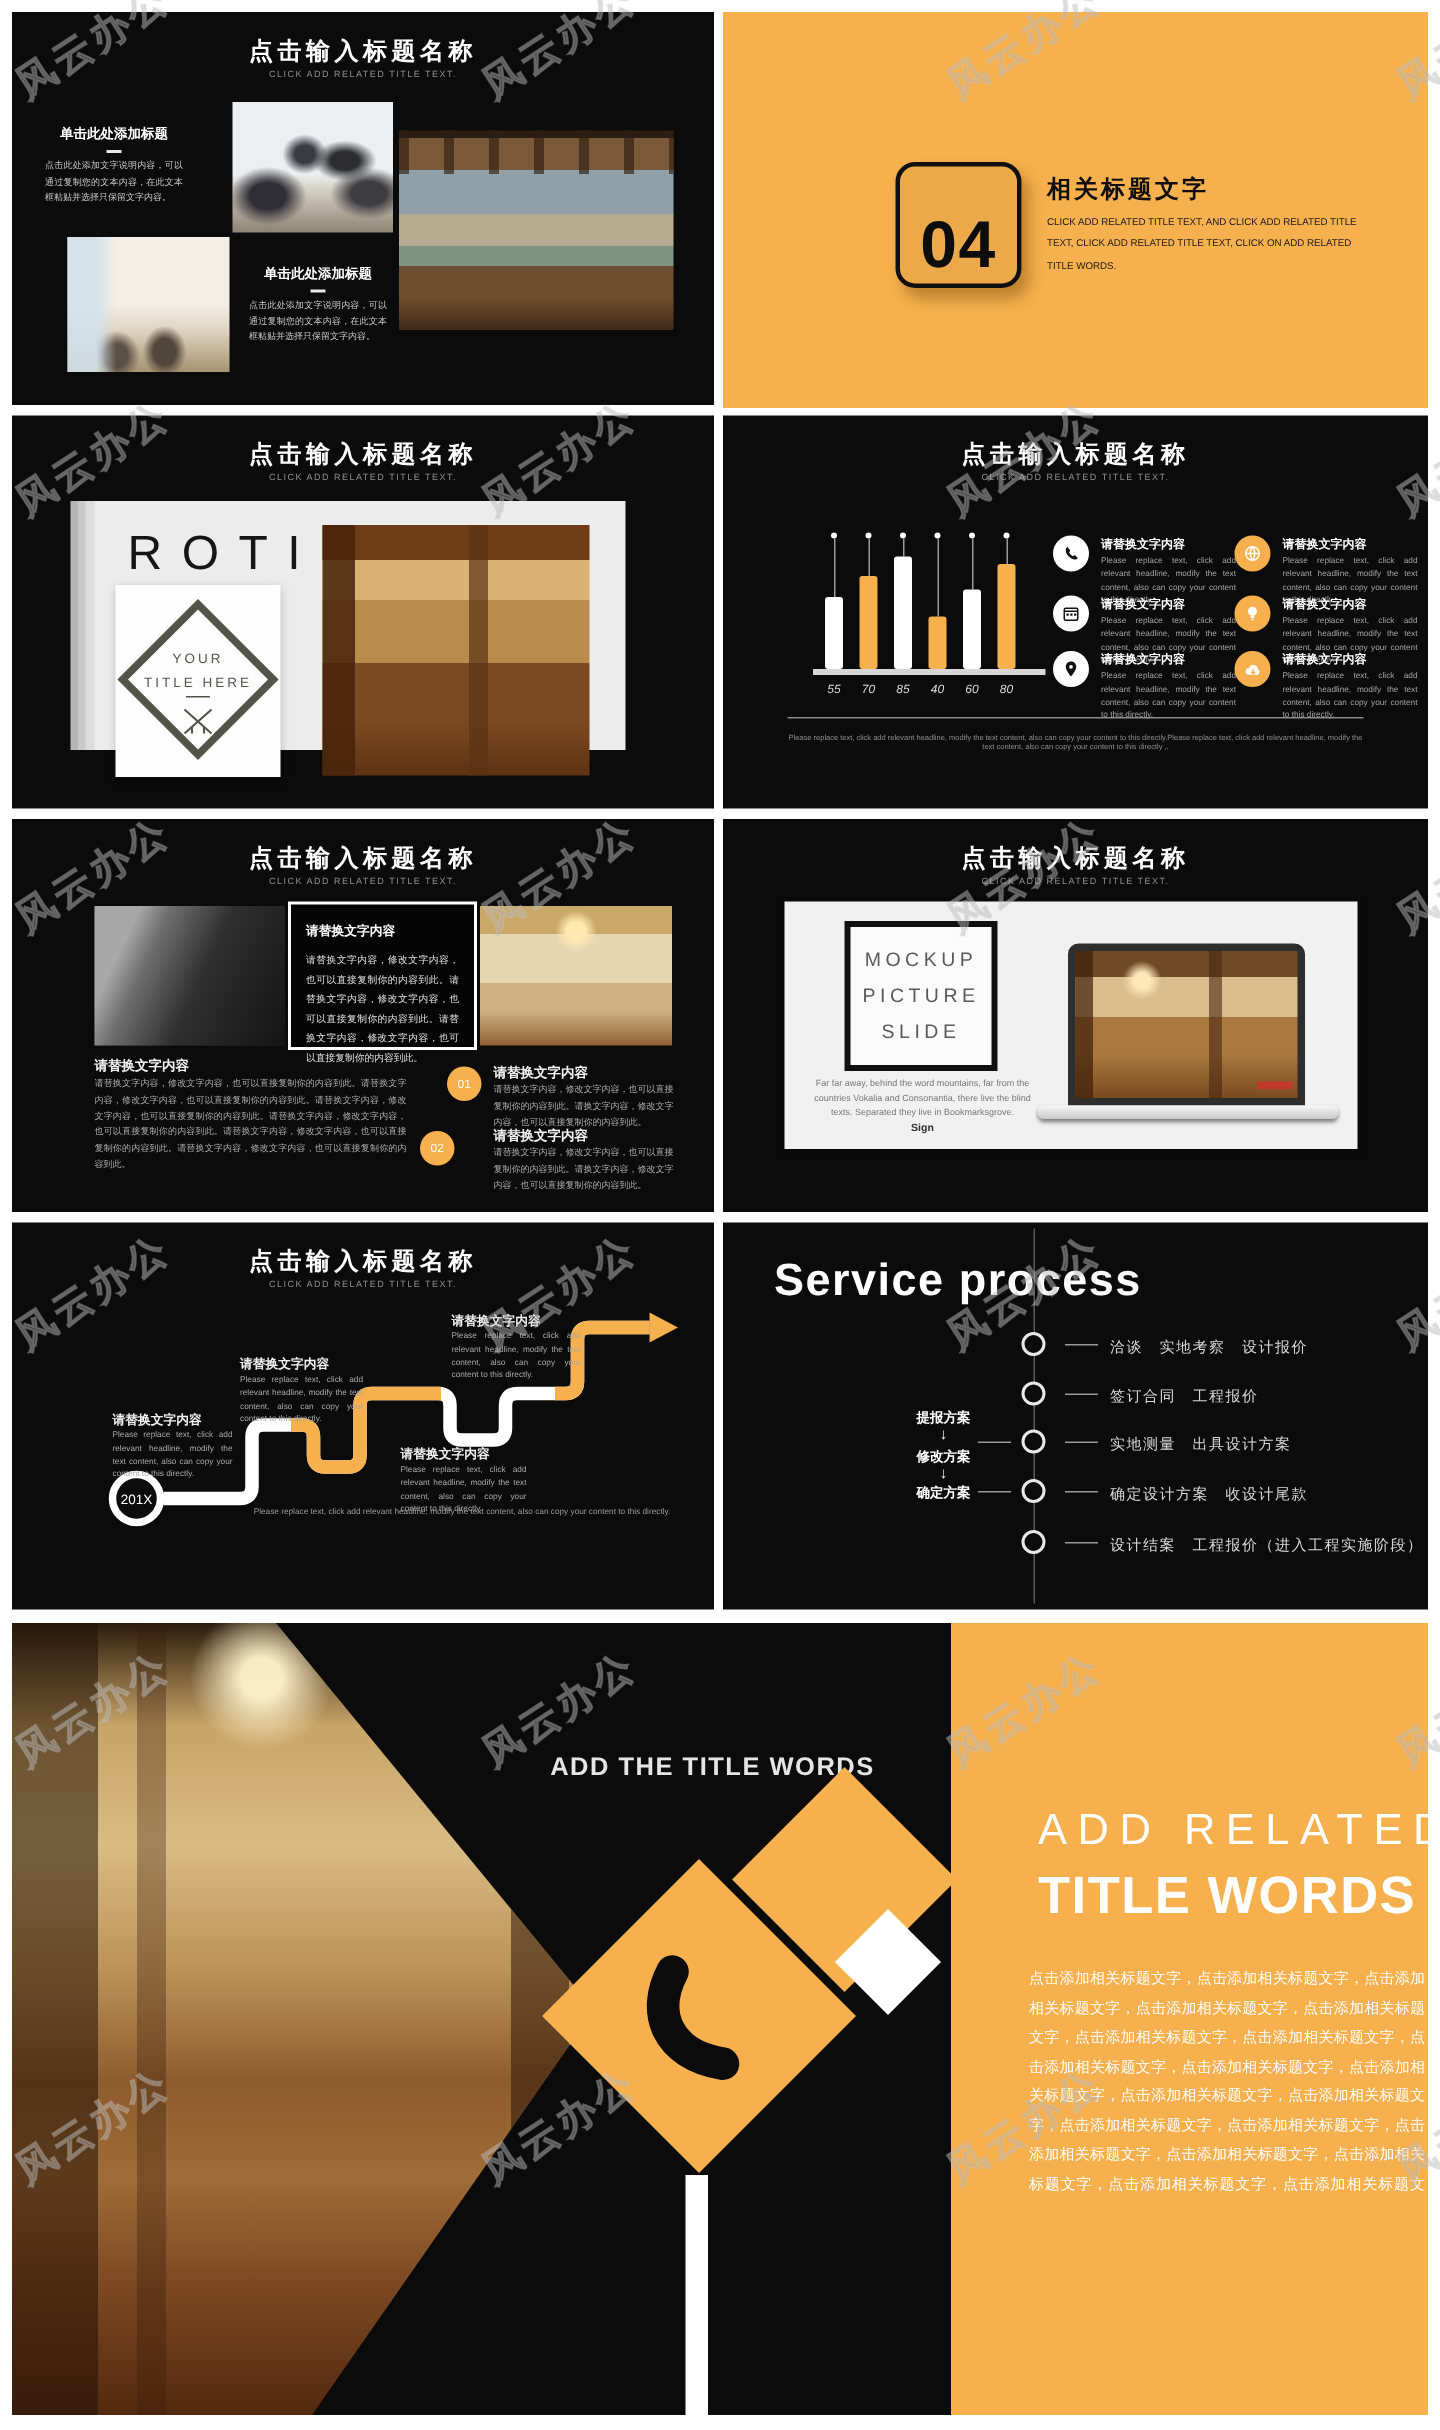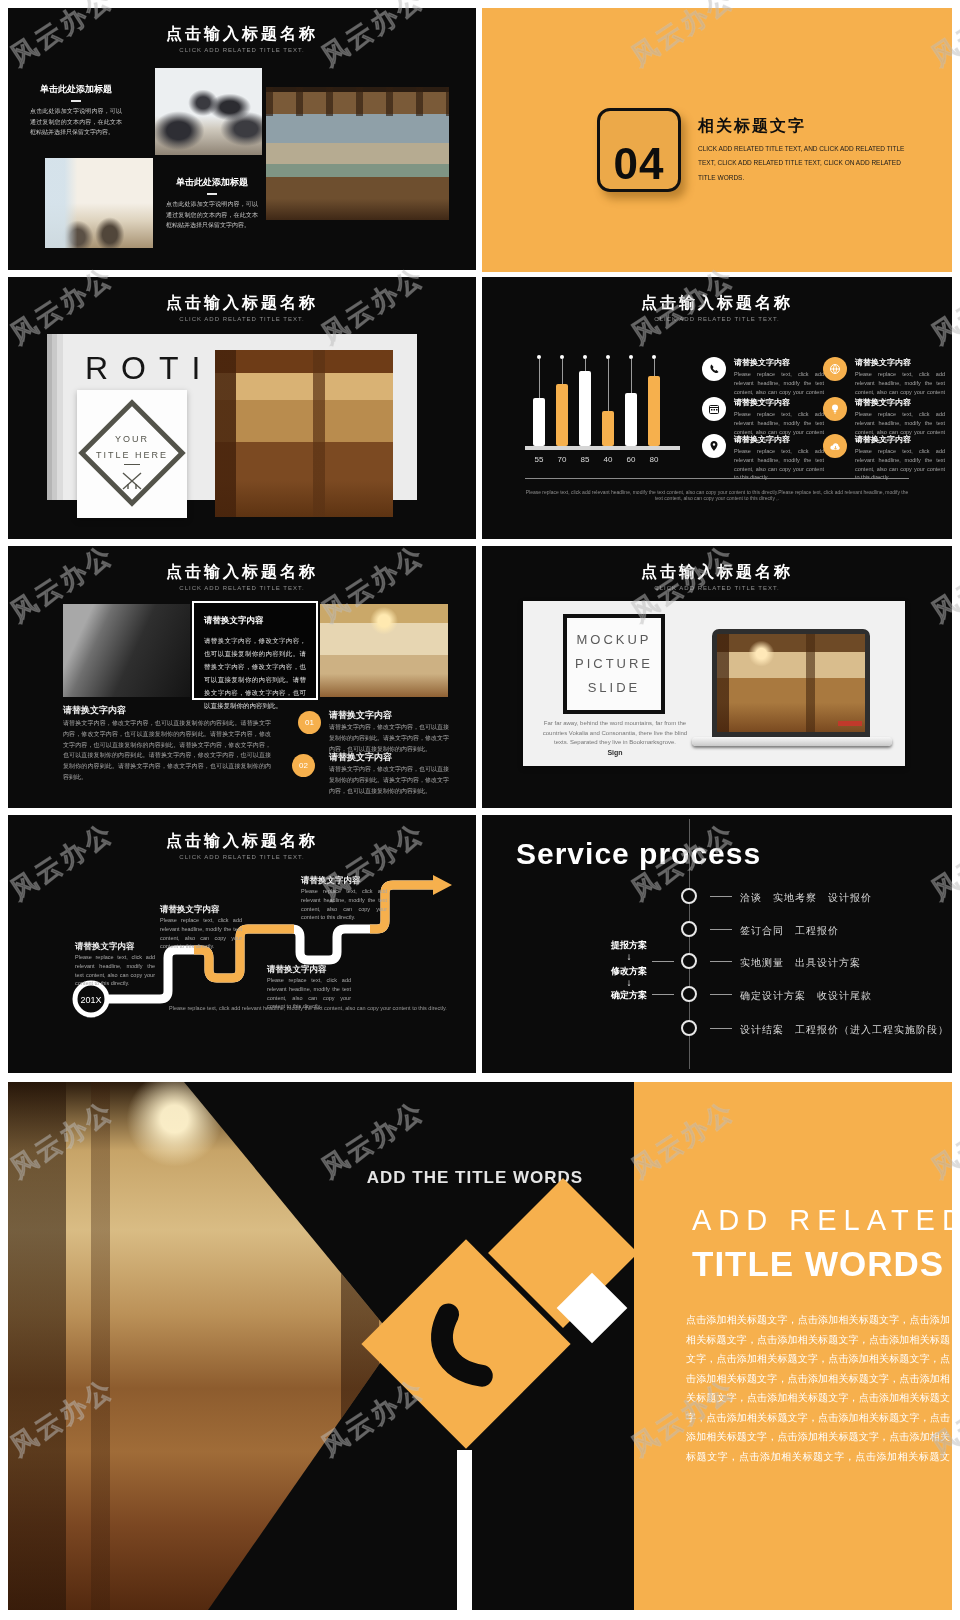--- a/index.html
+++ b/index.html
@@ -170,21 +170,21 @@
           </g>
         </svg>
       </div>
     </div>
     <div class="ph ph-kitchen" style="left:207px; top:73px; width:178px; height:167px;"></div>
   </section>
 
   <section class="slide" style="left:482px; top:277px; width:470px; height:262px;">
     <div class="stitle">点击输入标题名称</div>
     <div class="ssub">CLICK ADD RELATED TITLE TEXT.</div>
-    <div class="chart" style="left:43px; top:72px; width:155px; height:115px;">
+    <div class="chart" style="left:60px; top:72px; width:155px; height:115px;font-style:italic;">
       <div class="baseline"></div>
     <div class="bcol" style="left: 8px;">
           <div class="bdot"></div>
           <div class="bstem" style="height: 39px;"></div>
           <div class="bbar white" style="height: 48px;"></div>
           <div class="blab">55</div>
         </div>
         <div class="bcol" style="left: 31px;">
           <div class="bdot"></div>
           <div class="bstem" style="height: 25px;"></div>
@@ -290,21 +290,21 @@
     <div class="s5box" style="left:184px; top:55px; width:126px; height:99px;">
       <div class="h">请替换文字内容</div>
       <div class="p">请替换文字内容，修改文字内容，也可以直接复制你的内容到此。请替换文字内容，修改文字内容，也可以直接复制你的内容到此。请替换文字内容，修改文字内容，也可以直接复制你的内容到此。</div>
     </div>
     <div class="ph ph-bedroom" style="left:312px; top:58px; width:128px; height:93px;"></div>
     <div class="s5h" style="left:55px; top:158px;">请替换文字内容</div>
     <div class="s5p" style="left:55px; top:172px; width:208px; height:62px; overflow:hidden;">请替换文字内容，修改文字内容，也可以直接复制你的内容到此。请替换文字内容，修改文字内容，也可以直接复制你的内容到此。请替换文字内容，修改文字内容，也可以直接复制你的内容到此。请替换文字内容，修改文字内容，也可以直接复制你的内容到此。请替换文字内容，修改文字内容，也可以直接复制你的内容到此。请替换文字内容，修改文字内容，也可以直接复制你的内容到此。</div>
     <div class="ncir" style="left:290px; top:165px;">01</div>
     <div class="s5h" style="left:321px; top:163px;">请替换文字内容</div>
     <div class="s5p" style="left:321px; top:176px; width:120px;">请替换文字内容，修改文字内容，也可以直接复制你的内容到此。请换文字内容，修改文字内容，也可以直接复制你的内容到此。</div>
-    <div class="ncir" style="left:284px; top:208px;">02</div>
+    <div class="ncir" style="left:272px; top:208px;">02</div>
     <div class="s5h" style="left:321px; top:205px;">请替换文字内容</div>
     <div class="s5p" style="left:321px; top:218px; width:120px;">请替换文字内容，修改文字内容，也可以直接复制你的内容到此。请换文字内容，修改文字内容，也可以直接复制你的内容到此。</div>
   </section>
 
   <section class="slide" style="left:482px; top:546px; width:470px; height:262px;">
     <div class="stitle">点击输入标题名称</div>
     <div class="ssub">CLICK ADD RELATED TITLE TEXT.</div>
     <div class="s6card" style="left:41px; top:55px; width:382px; height:165px;">
       <div class="mockbox" style="left:40px; top:13px; width:102px; height:100px;">
         <div class="inner">

